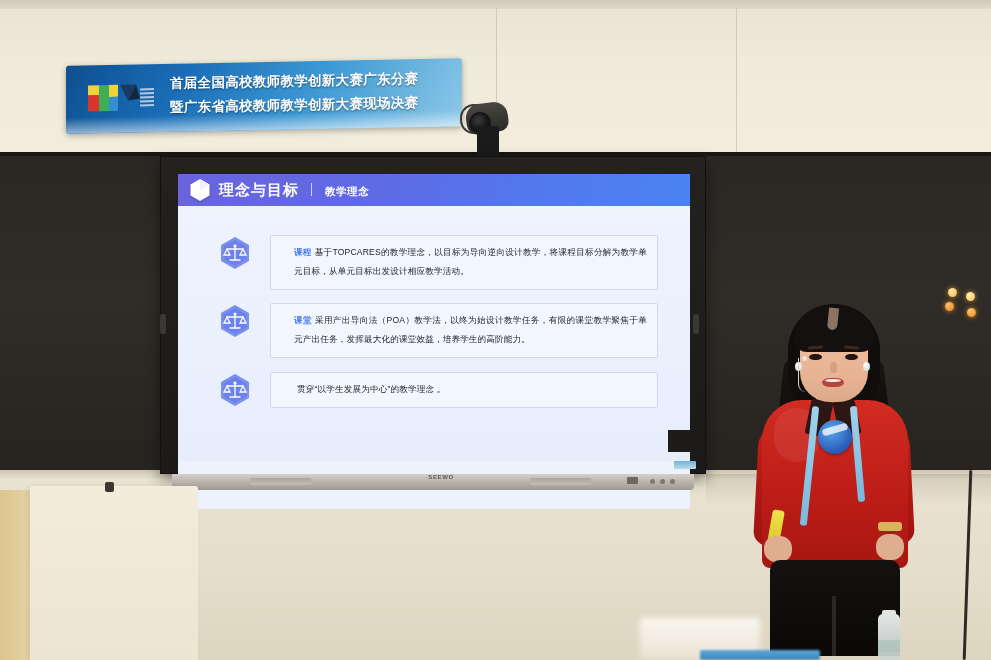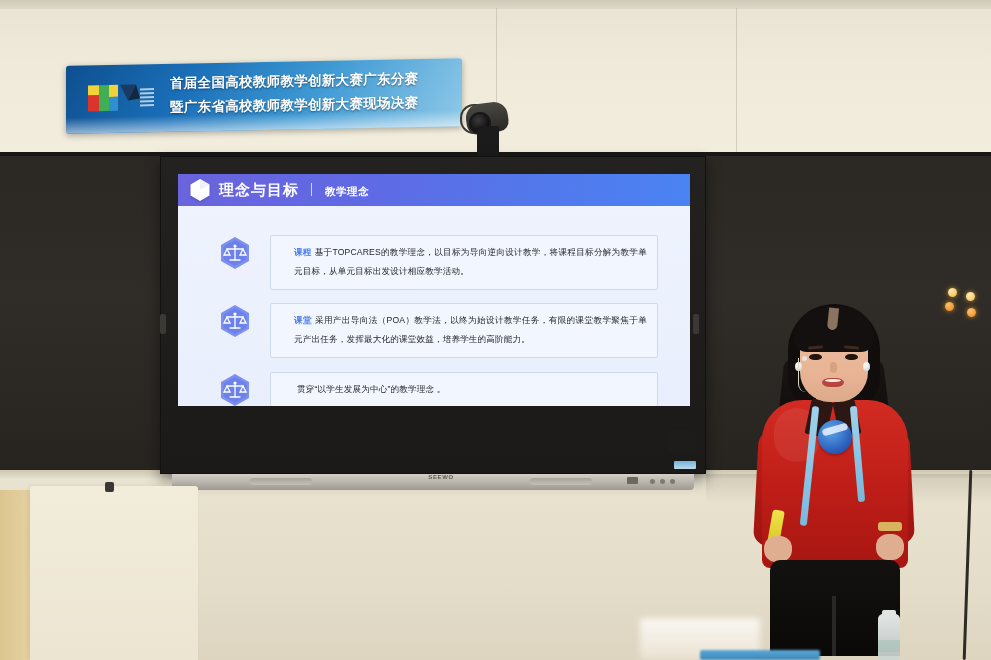--- a/index.html
+++ b/index.html
@@ -140,21 +140,21 @@
     position: absolute;
     left: 160px; top: 156px;
     width: 546px; height: 318px;
     background: linear-gradient(180deg, #232220 0%, #1b1a18 100%);
     border: 1px solid #121110;
     box-shadow: 0 6px 14px rgba(0,0,0,0.45);
   }
   .display-screen {
     position: absolute;
     left: 178px; top: 174px;
-    width: 512px; height: 232px;
+    width: 512px; height: 335px;
     background: #edf2fd;
     overflow: hidden;
   }
   .bezel-handle-left {
     position: absolute;
     left: 160px; top: 314px;
     width: 6px; height: 20px;
     background: #3b3933;
     border-radius: 2px;
   }

